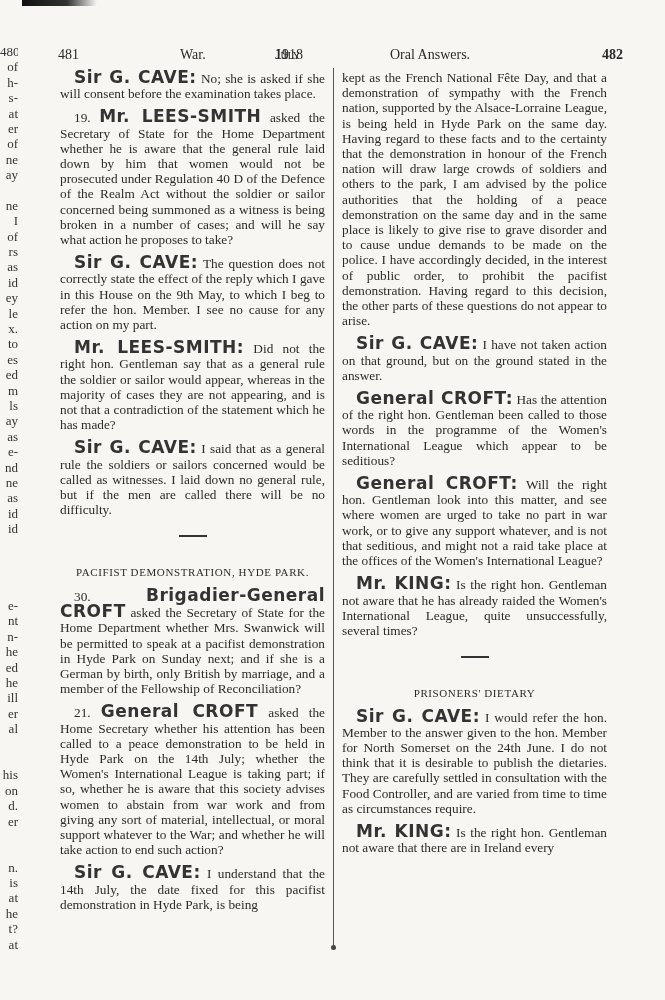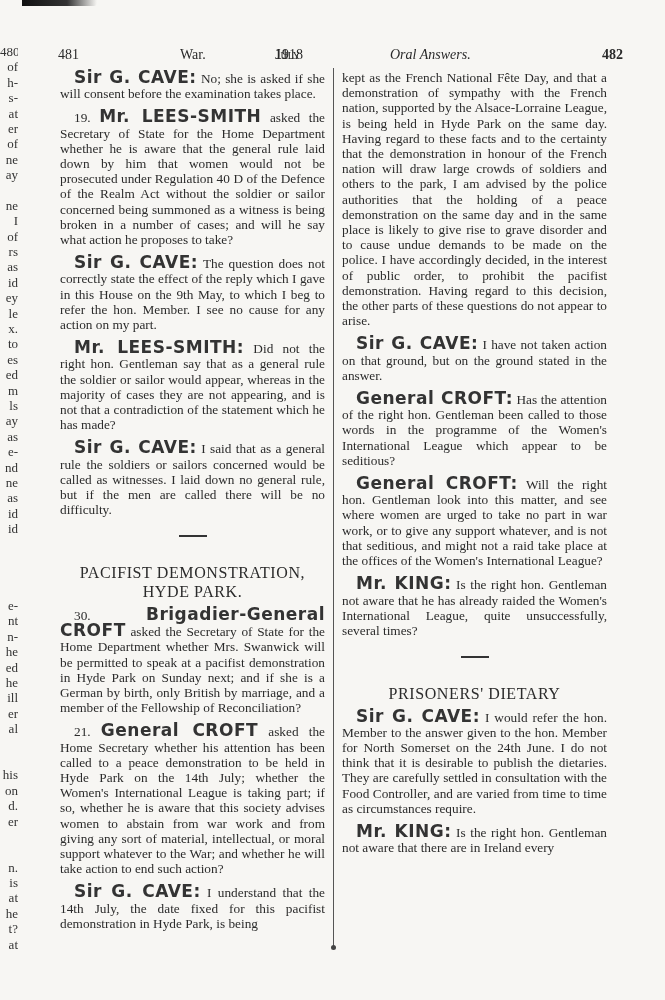--- a/index.html
+++ b/index.html
@@ -22,21 +22,21 @@
     .prev-margin div { height:15.4px; white-space:nowrap; }
     .header {
       position:absolute; top:47px; left:48px; width:570px; height:18px;
       font-family:"Liberation Serif", serif; font-size:14px; color:#2a2a2a;
     }
     .header span { position:absolute; top:0; }
     .hdr-left-num { left:10px; }
     .hdr-left-title { left:132px; }
     .hdr-date { left:227px; }
     .hdr-date .sc { font-variant:small-caps; }
-    .hdr-right-title { left:342px; font-style:italic; }
+    .hdr-right-title { left:342px; }
     .hdr-right-num { left:554px; font-weight:bold; }
     .col {
       position:absolute; top:70px; width:265px;
       font-family:"Liberation Serif", serif; font-size:13.3px; line-height:15.2px;
       text-align:justify; color:#2b2b2b;
     }
     .col-left { left:60px; }
     .col-right { left:342px; }
     .divider {
       position:absolute; left:333px; top:68px; width:1px; height:880px; background:#555;
@@ -49,21 +49,21 @@
     p.cont { text-indent:0; }
     .speaker {
       font-family:"DejaVu Sans", "Liberation Sans", sans-serif;
       font-weight:bold; font-size:17px; letter-spacing:0.5px; color:#333;
     }
     .qnum { }
     .rule {
       width:28px; height:1.5px; background:#333; margin:18px auto 26px auto;
     }
     .heading {
-      text-align:center; font-size:16px; letter-spacing:0.6px; margin:0 0 6px 0;
+      text-align:center; font-size:11px; letter-spacing:0.6px; margin:0 0 6px 0;
       text-indent:0; line-height:19px;
     }
     .sc { font-variant:small-caps; }
   </style>
 </head>
 <body>
 
 <div class="top-shadow"></div>
 
 <div class="prev-margin" id="prev-margin">

